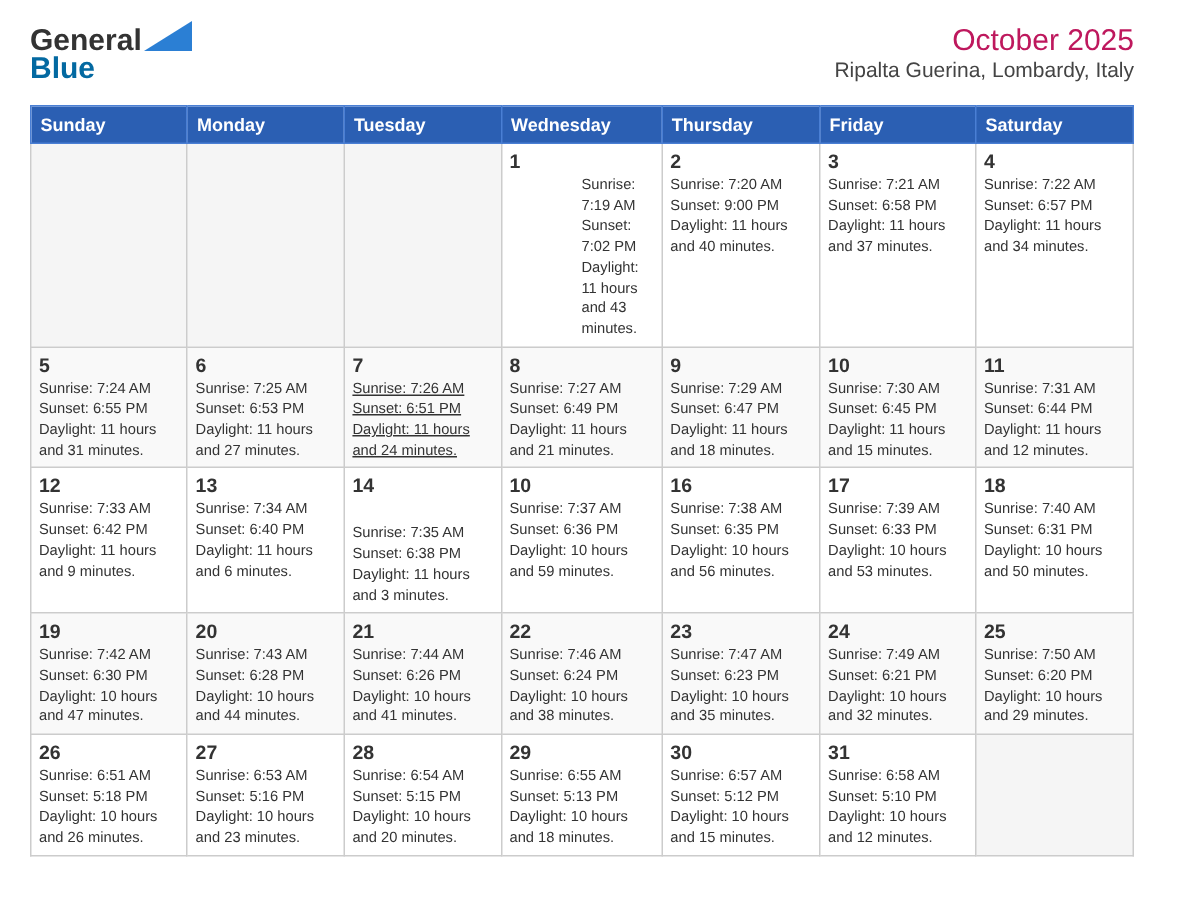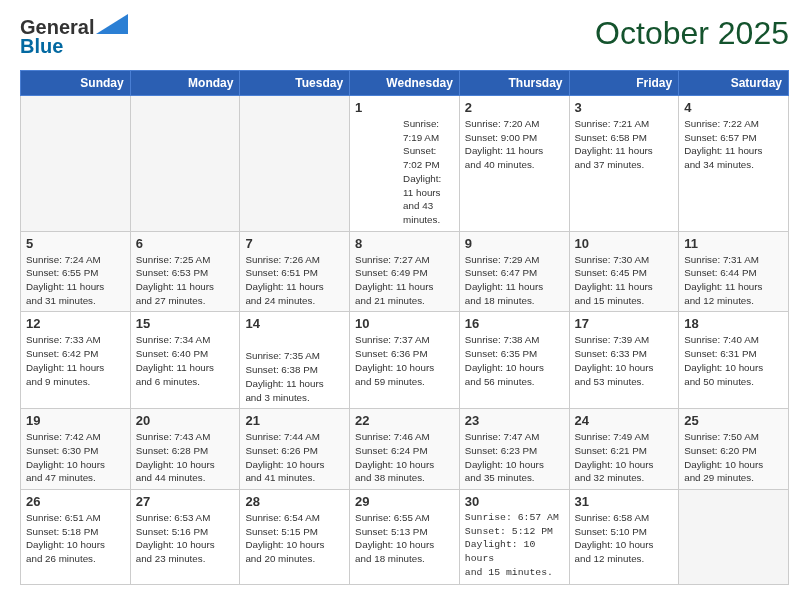--- a/index.html
+++ b/index.html
@@ -5,58 +5,58 @@
     * { margin: 0; padding: 0; box-sizing: border-box; }
     body {
       font-family: Arial, sans-serif;
       background: #fff;
       width: 792px;
       height: 612px;
       overflow: hidden;
     }
     .container {
       width: 792px;
-      padding: 16px 3px 10px 20px;
+      padding: 16px 36px 10px 20px;
     }
     .header {
       display: flex;
       align-items: flex-start;
       justify-content: space-between;
       margin-bottom: 12px;
     }
     .logo {
       display: flex;
       flex-direction: column;
       align-items: flex-start;
     }
     .title-section {
       text-align: right;
     }
     .month-title {
-      font-size: 32px;
+      font-size: 20px;
       font-weight: normal;
-      color: #14532d;
+      color: #be185d;
       line-height: 1.1;
     }
     .location {
       font-size: 14px;
       color: #444;
     }
     .calendar {
       width: 100%;
       border-collapse: collapse;
       border: 1px solid #ccc;
     }
     .calendar th {
       background: #2b5fb3;
       color: #fff;
       font-size: 12px;
       font-weight: bold;
       padding: 5px 6px;
-      text-align: right;
+      text-align: left;
       border: 1px solid #4a7fd4;
     }
     .calendar td {
       border: 1px solid #ccc;
       vertical-align: top;
       padding: 4px 5px;
       width: 108px;
       min-height: 80px;
       height: 80px;
       font-size: 10.5px;
@@ -89,20 +89,21 @@
       <div style="display:flex;align-items:center;">
         <span style="font-size:20px;font-weight:bold;color:#333;">General</span>
         <svg width="32" height="20" viewBox="0 0 32 20" style="margin-left:2px;margin-top:-8px;">
           <polygon points="0,20 32,0 32,20" fill="#2b7fd4"></polygon>
         </svg>
       </div>
       <span style="font-size:20px;font-weight:bold;color:#0369a1;margin-top:-4px;">Blue</span>
     </div>
     <div class="title-section">
       <div class="month-title">October 2025</div>
+      <div class="location">Ripalta Guerina, Lombardy, Italy</div>
     </div>
   </div>
 
   <table class="calendar">
     <thead>
       <tr>
       <th>Sunday</th>
           <th>Monday</th>
           <th>Tuesday</th>
           <th>Wednesday</th>
@@ -155,21 +156,21 @@
           </td>
           <td>
             <div class="day-number">6</div>
             <div class="day-info" style="white-space: pre-line;">Sunrise: 7:25 AM
 Sunset: 6:53 PM
 Daylight: 11 hours
 and 27 minutes.</div>
           </td>
           <td>
             <div class="day-number">7</div>
-            <div class="day-info" style="white-space: pre-line;">Sunrise: 7:26 AM
+            <div class="day-info" style="white-space: pre-line; text-decoration: underline;">Sunrise: 7:26 AM
 Sunset: 6:51 PM
 Daylight: 11 hours
 and 24 minutes.</div>
           </td>
           <td>
             <div class="day-number">8</div>
             <div class="day-info" style="white-space: pre-line;">Sunrise: 7:27 AM
 Sunset: 6:49 PM
 Daylight: 11 hours
 and 21 minutes.</div>
@@ -198,21 +199,21 @@
         </tr>
         <tr>
           <td>
             <div class="day-number">12</div>
             <div class="day-info" style="white-space: pre-line;">Sunrise: 7:33 AM
 Sunset: 6:42 PM
 Daylight: 11 hours
 and 9 minutes.</div>
           </td>
           <td>
-            <div class="day-number">15</div>
+            <div class="day-number">13</div>
             <div class="day-info" style="white-space: pre-line;">Sunrise: 7:34 AM
 Sunset: 6:40 PM
 Daylight: 11 hours
 and 6 minutes.</div>
           </td>
           <td>
             <div class="day-number">14</div>
             <div class="day-info" style="white-space: pre-line; margin-top: 18px;">Sunrise: 7:35 AM
 Sunset: 6:38 PM
 Daylight: 11 hours
@@ -322,21 +323,21 @@
           </td>
           <td>
             <div class="day-number">29</div>
             <div class="day-info" style="white-space: pre-line;">Sunrise: 6:55 AM
 Sunset: 5:13 PM
 Daylight: 10 hours
 and 18 minutes.</div>
           </td>
           <td>
             <div class="day-number">30</div>
-            <div class="day-info" style="white-space: pre-line; font-family: Liberation Mono, monospace;">Sunrise: 6:57 AM
+            <div class="day-info" style="white-space: pre-line;">Sunrise: 6:57 AM
 Sunset: 5:12 PM
 Daylight: 10 hours
 and 15 minutes.</div>
           </td>
           <td>
             <div class="day-number">31</div>
             <div class="day-info" style="white-space: pre-line;">Sunrise: 6:58 AM
 Sunset: 5:10 PM
 Daylight: 10 hours
 and 12 minutes.</div>

